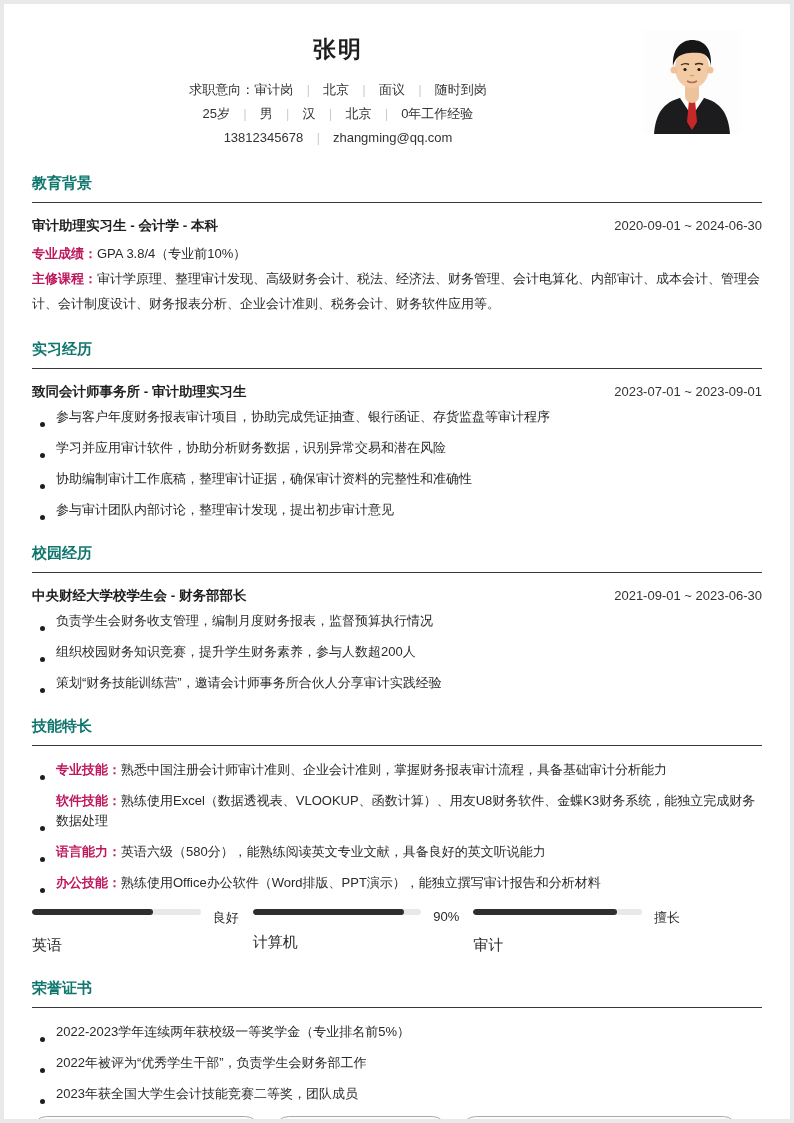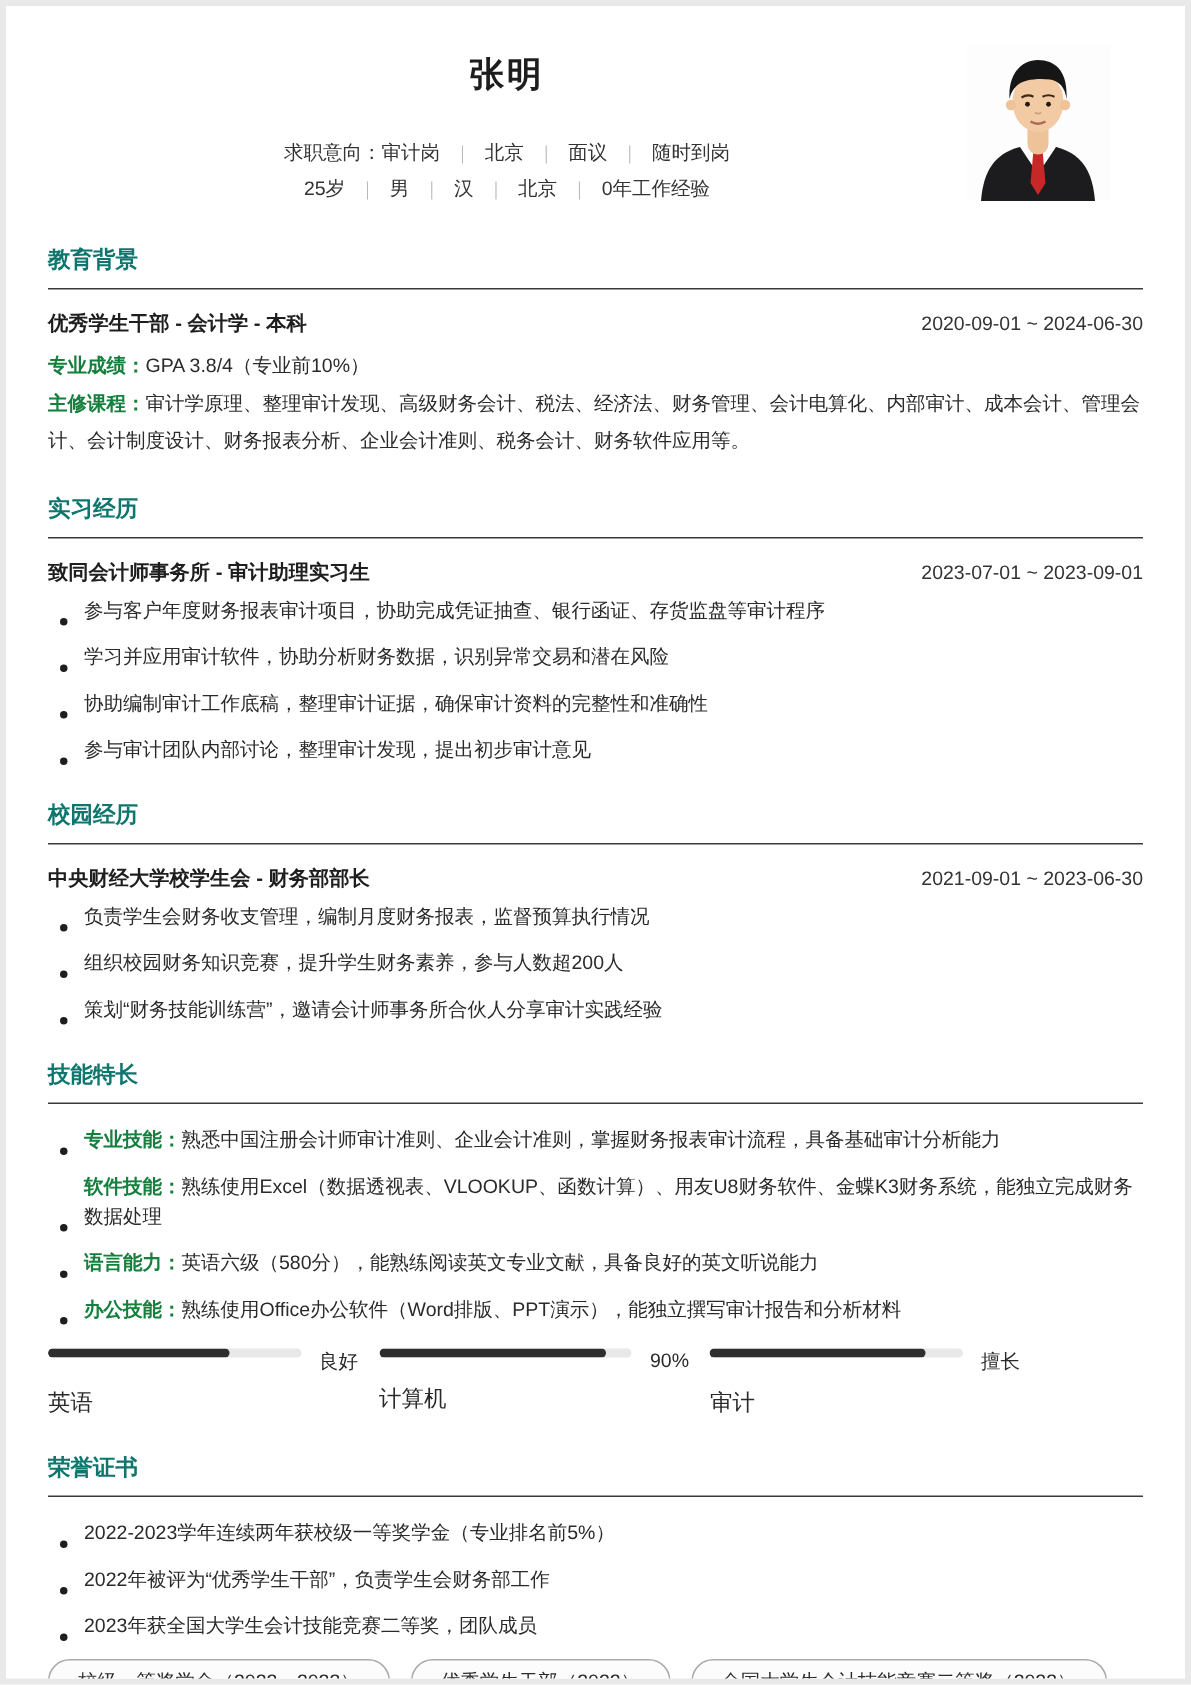--- a/index.html
+++ b/index.html
@@ -19,40 +19,40 @@
     position: relative;
   }
 
   
   .header { position: relative; min-height: 112px; margin-bottom: 10px; }
   .header-text {
     width: calc(100% - 118px);
     text-align: center;
     padding-top: 6px;
   }
-  .name { font-size: 23px; font-weight: bold; letter-spacing: 2px; margin-bottom: 25px; color: #1d1d1d; }
+  .name { font-size: 23px; font-weight: bold; letter-spacing: 2px; margin-bottom: 13px; color: #1d1d1d; }
   .hline { font-size: 13px; color: #333; line-height: 23px; }
   .hline .sep { color: #b9b9b9; margin: 0 9px; font-size: 12px; }
   .photo {
     position: absolute; top: 2px; right: 22px;
     width: 96px; height: 104px; overflow: hidden; background: #fefefe;
   }
 
   
   .section { margin-top: 24px; }
   .section-title {
     font-size: 15px; font-weight: bold; color: #0f766e;
     padding-bottom: 9px; border-bottom: 1px solid #3a3a3a;
     margin-bottom: 14px;
   }
   .row { display: flex; justify-content: space-between; align-items: baseline; margin-bottom: 6px; }
   .org { font-size: 13.5px; font-weight: bold; color: #1e1e1e; }
   .dates { font-size: 13px; color: #333; }
   .meta-line { font-size: 13px; line-height: 25px; color: #2a2a2a; }
-  .meta-label { font-weight: bold; color: #15803d; }
+  .meta-label { font-weight: bold; color: #be185d; }
 
   ul.bullets { list-style: none; margin-top: 4px; }
   ul.bullets li {
     display: flex; align-items: flex-end; gap: 11px;
     font-size: 13px; line-height: 20px; color: #2a2a2a;
     margin: 0 0 11px 8px;
   }
   .dot {
     flex: 0 0 auto; width: 5px; height: 5px; border-radius: 50%;
     background: #1e1e1e; margin-top: 8px;
@@ -86,20 +86,23 @@
       <div class="name">张明</div>
 
       <div class="hline">
         <span>求职意向：</span><span>审计岗</span><span class="sep">｜</span><span>北京</span><span class="sep">｜</span><span>面议</span><span class="sep">｜</span><span>随时到岗</span>
       </div>
 
       <div class="hline">
         <span>25岁</span><span class="sep">｜</span><span>男</span><span class="sep">｜</span><span>汉</span><span class="sep">｜</span><span>北京</span><span class="sep">｜</span><span>0年工作经验</span>
       </div>
 
+      <div class="hline">
+        <span>13812345678</span><span class="sep">｜</span><span>zhangming@qq.com</span>
+      </div>
     </div>
 
     <div class="photo">
       <svg width="96" height="104" viewBox="0 0 96 104" xmlns="http://www.w3.org/2000/svg">
         <rect width="96" height="104" fill="#fdfdfd"></rect>
 
         <path d="M10 104 C12 78 24 68 48 66 C72 68 84 78 86 104 Z" fill="#1c1c1e"></path>
 
         <path d="M36 68 L48 86 L60 68 L56 64 L40 64 Z" fill="#ffffff"></path>
 
@@ -120,21 +123,21 @@
         <circle cx="55" cy="39.5" r="1.6" fill="#24180f"></circle>
         <path d="M46 45 q2 1.5 4 0" stroke="#caa27a" stroke-width="1.2" fill="none"></path>
         <path d="M43 51 q5 3 10 0" stroke="#ad6b57" stroke-width="1.6" fill="none"></path>
       </svg>
     </div>
   </div>
 
   <div class="section">
     <div class="section-title">教育背景</div>
     <div class="row">
-      <span class="org">优秀学生干部 - 会计学 - 本科</span>
+      <span class="org">审计助理实习生 - 会计学 - 本科</span>
       <span class="dates">2020-09-01 ~ 2024-06-30</span>
     </div>
     <div class="meta-line">
       <span class="meta-label">专业成绩：</span><span>GPA 3.8/4（专业前10%）</span>
     </div>
     <div class="meta-line">
       <span class="meta-label">主修课程：</span><span>审计学原理、整理审计发现、高级财务会计、税法、经济法、财务管理、会计电算化、内部审计、成本会计、管理会计、会计制度设计、财务报表分析、企业会计准则、税务会计、财务软件应用等。</span>
     </div>
   </div>
 

